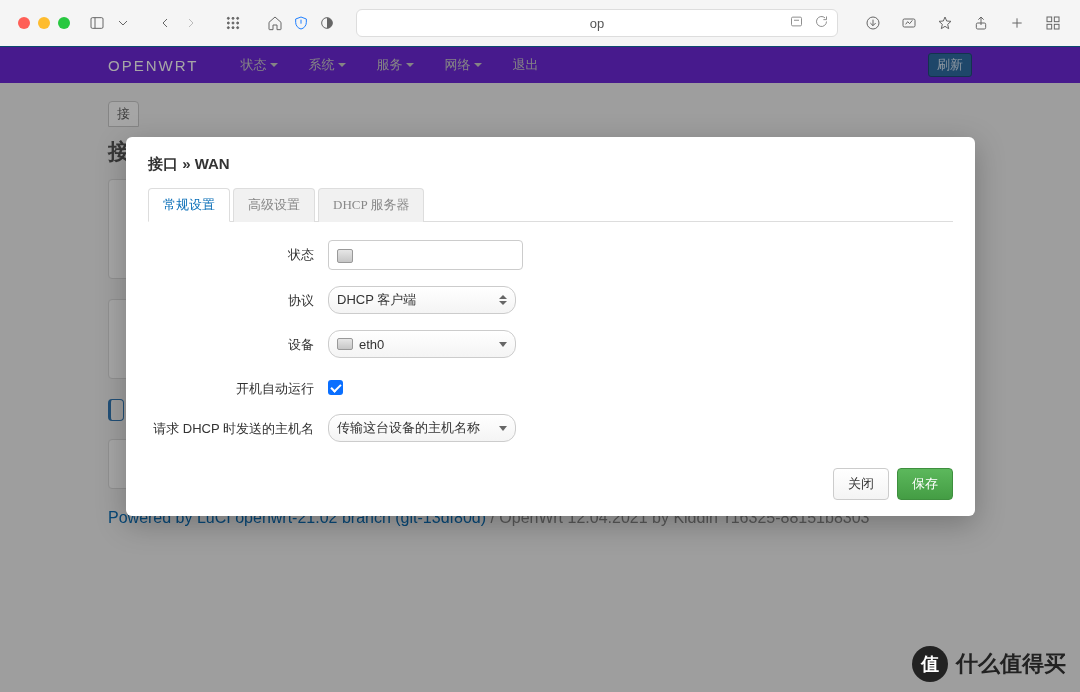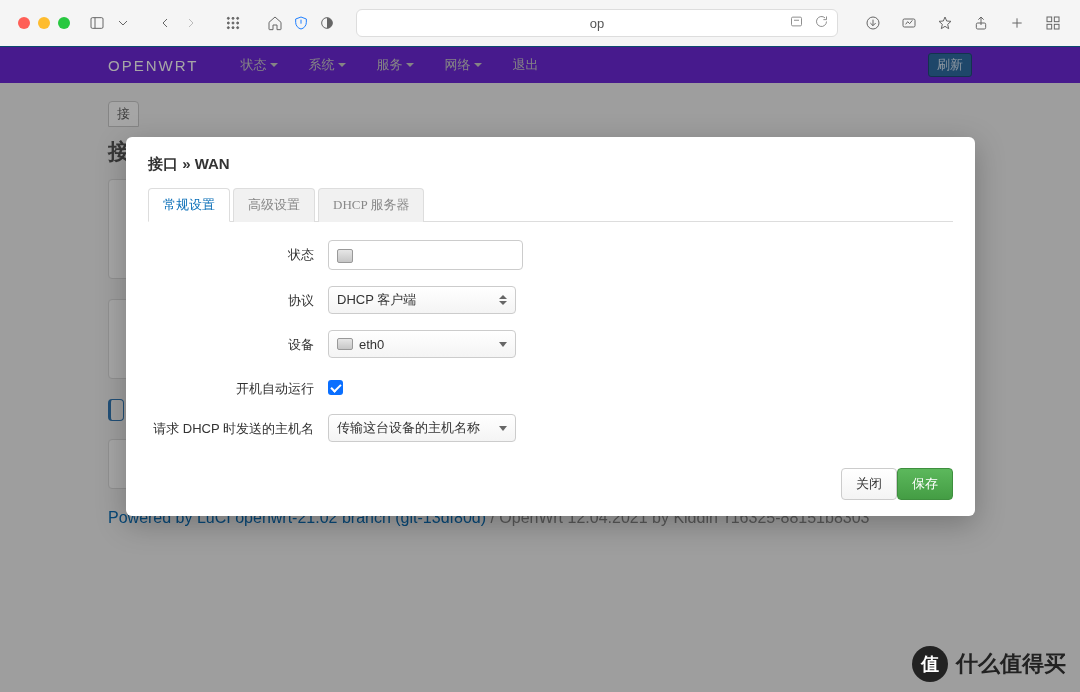--- a/index.html
+++ b/index.html
@@ -234,21 +234,21 @@
       border-radius: 2px;
       margin-top: 2px;
       flex-shrink: 0;
     }
     .status-box b { font-weight: 600; }
 
     .select {
       width: 188px;
       height: 28px;
       border: 1px solid #ccc;
-      border-radius: 4px;
+      border-radius: 12px;
       background: linear-gradient(#fff,#f4f4f4);
       font-size: 13px;
       padding: 0 32px 0 8px;
       display: flex;
       align-items: center;
       position: relative;
       color: #333;
     }
     .select .sel-icon { width: 16px; height: 12px; background: linear-gradient(#e6e6e6,#c6c6c6); border:1px solid #999; border-radius:2px; margin-right:6px; }
     .select .sel-arrow {
@@ -286,20 +286,21 @@
       left: 4.5px; top: 1.5px;
       width: 4px; height: 8px;
       border: solid #fff;
       border-width: 0 2px 2px 0;
       transform: rotate(45deg);
     }
 
     .modal-footer {
       display: flex;
       justify-content: flex-end;
+      gap: 8px;
       margin-top: 26px;
     }
     .btn {
       padding: 6px 14px;
       font-size: 13px;
       border-radius: 4px;
       cursor: pointer;
     }
     .btn-default {
       background: linear-gradient(#fff,#f4f4f4);

